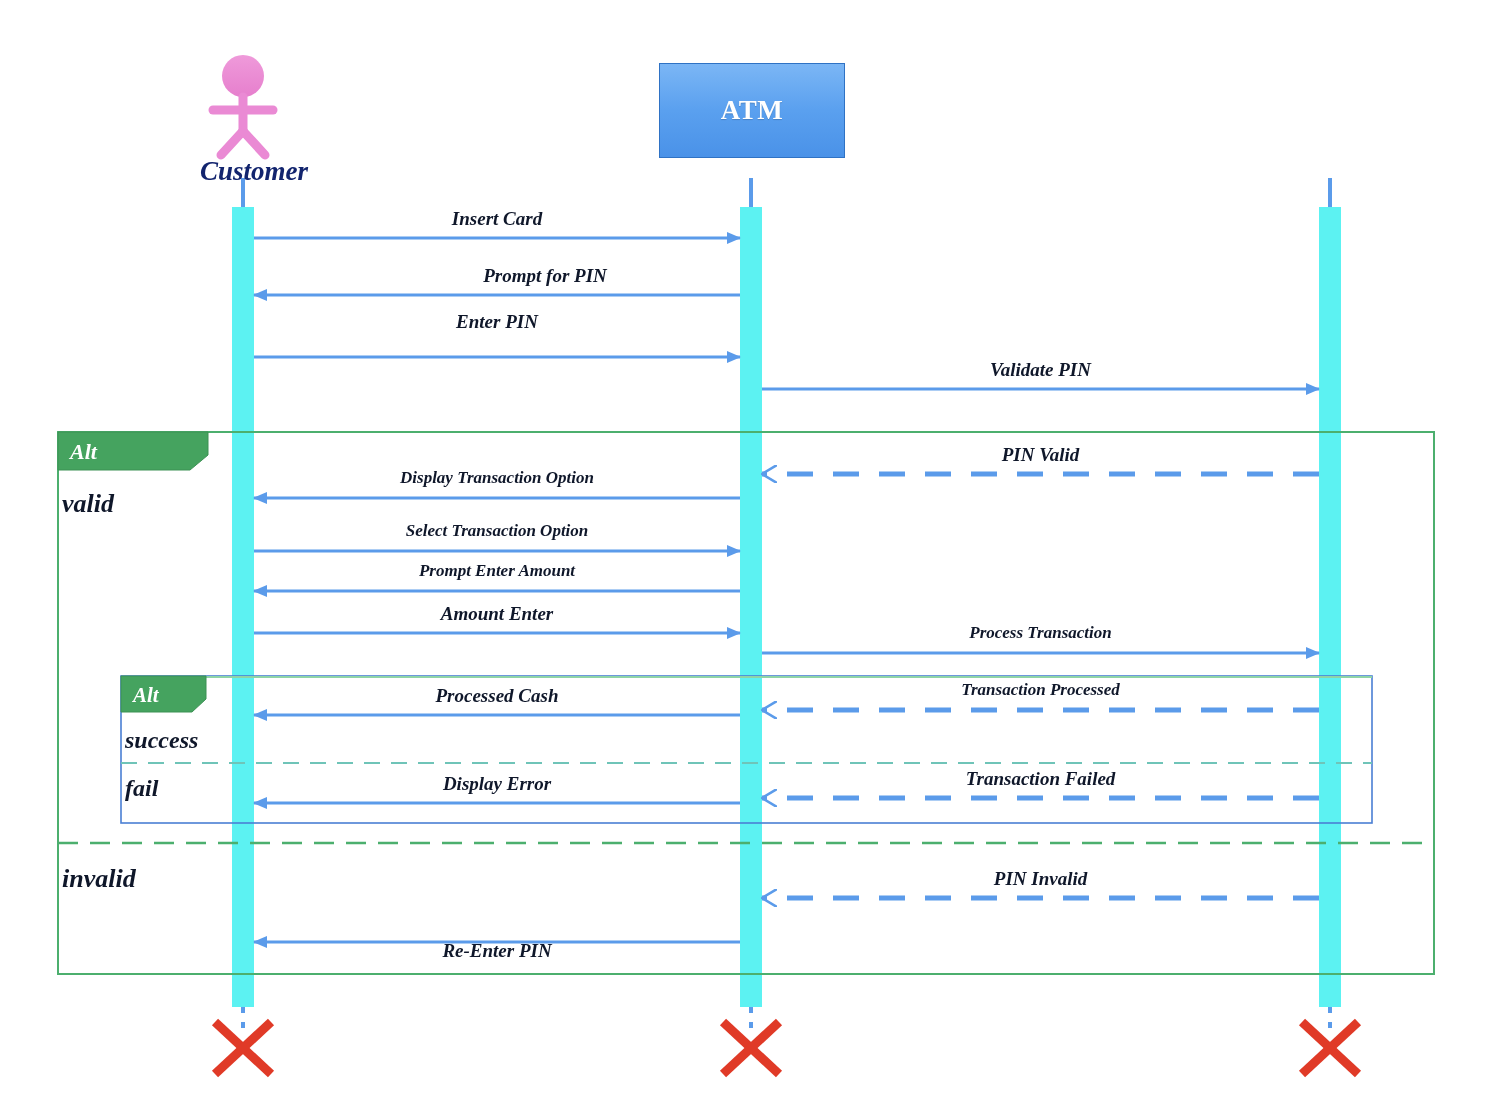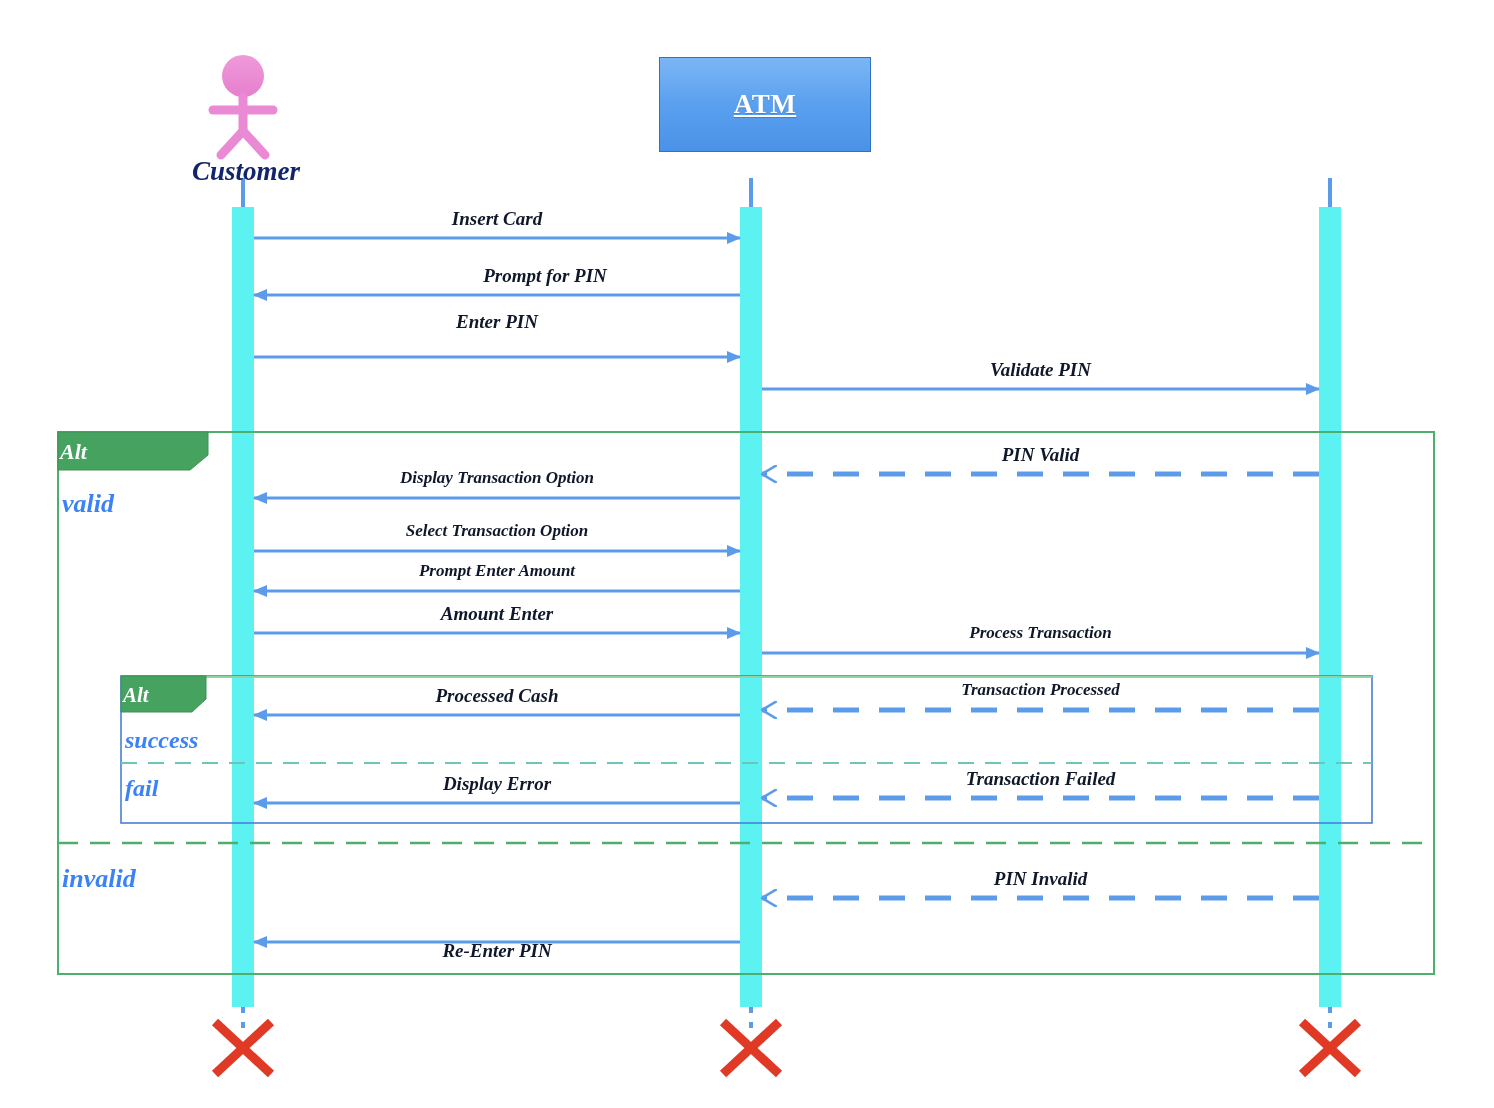--- a/index.html
+++ b/index.html
@@ -54,27 +54,27 @@
 
   
   .frag-tag {
     position: absolute;
     color: #ffffff;
     font-weight: bold;
     font-style: italic;
     font-size: 22px;
     display: flex;
     align-items: center;
-    padding-left: 2px;
+    padding-left: 12px;
     box-sizing: border-box;
     pointer-events: none;
   }
   .frag-cond {
     position: absolute;
-    color: #3b82f6;
+    color: #0f172a;
     font-weight: bold;
     font-style: italic;
     font-size: 26px;
     white-space: nowrap;
   }
   .frag-cond.small {
     font-size: 24px;
   }
 
   
@@ -172,26 +172,26 @@
         <line x1="215" y1="1022" x2="271" y2="1074"></line>
         <line x1="271" y1="1022" x2="215" y2="1074"></line>
         <line x1="723" y1="1022" x2="779" y2="1074"></line>
         <line x1="779" y1="1022" x2="723" y2="1074"></line>
         <line x1="1302" y1="1022" x2="1358" y2="1074"></line>
         <line x1="1358" y1="1022" x2="1302" y2="1074"></line>
       </g>
     </g>
   </svg>
 
-  <div class="participant-box" style="left:659px; top:57px; width:212px; height:95px;text-decoration:underline;">
+  <div class="participant-box" style="left:659px; top:63px; width:186px; height:95px;">
     <span>ATM</span>
   </div>
 
 
-  <div class="actor-label" style="left:192px; top:156px;">Customer</div>
+  <div class="actor-label" style="left:200px; top:156px;">Customer</div>
 
   <div class="frag-tag" style="left:58px; top:434px; width:150px; height:36px;">Alt</div>
   <div class="frag-cond" style="left:62px; top:489px;">valid</div>
   <div class="frag-cond" style="left:62px; top:864px;">invalid</div>
 
   <div class="frag-tag" style="left:121px; top:678px; width:85px; height:34px; font-size:21px;">Alt</div>
   <div class="frag-cond small" style="left:125px; top:727px;">success</div>
   <div class="frag-cond small" style="left:125px; top:775px;">fail</div>
 
   <div id="message-labels">

